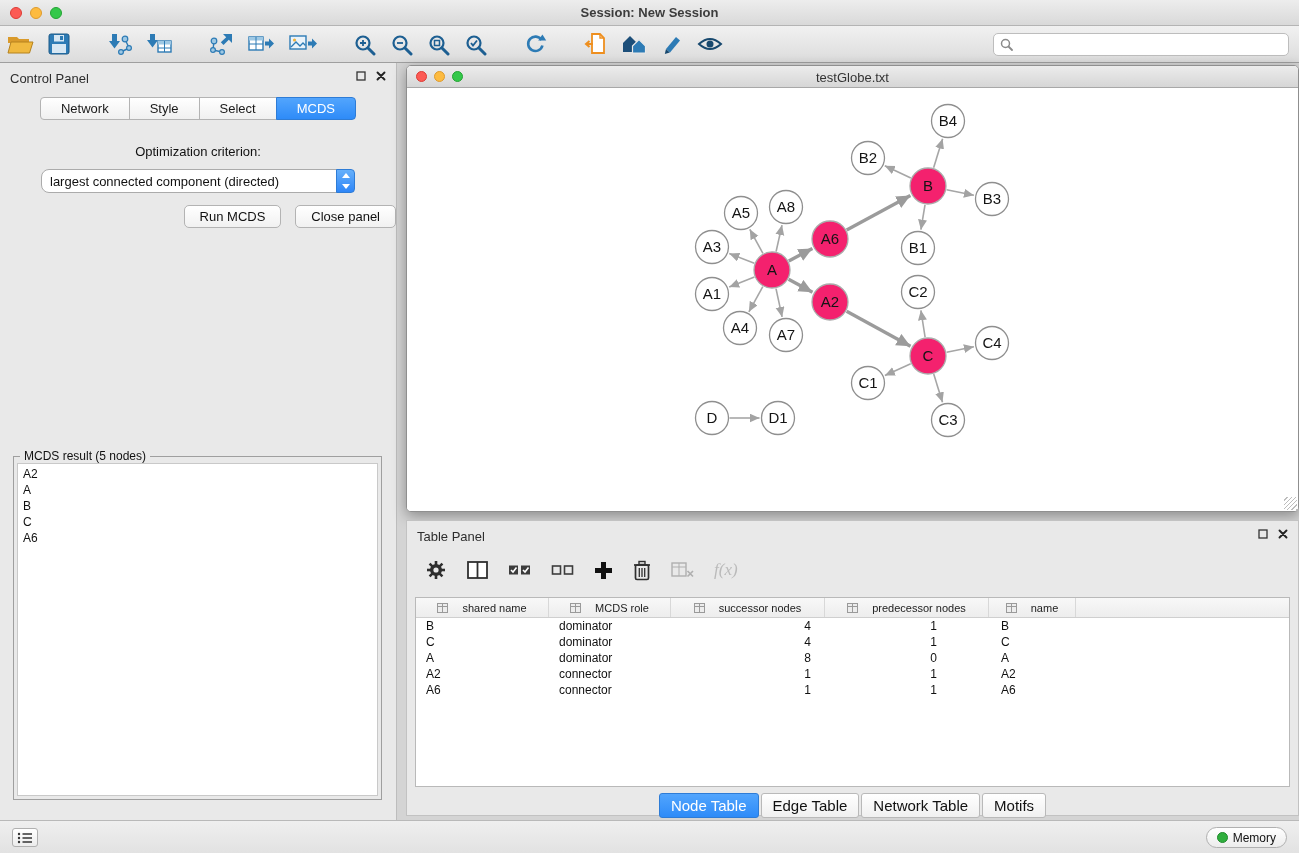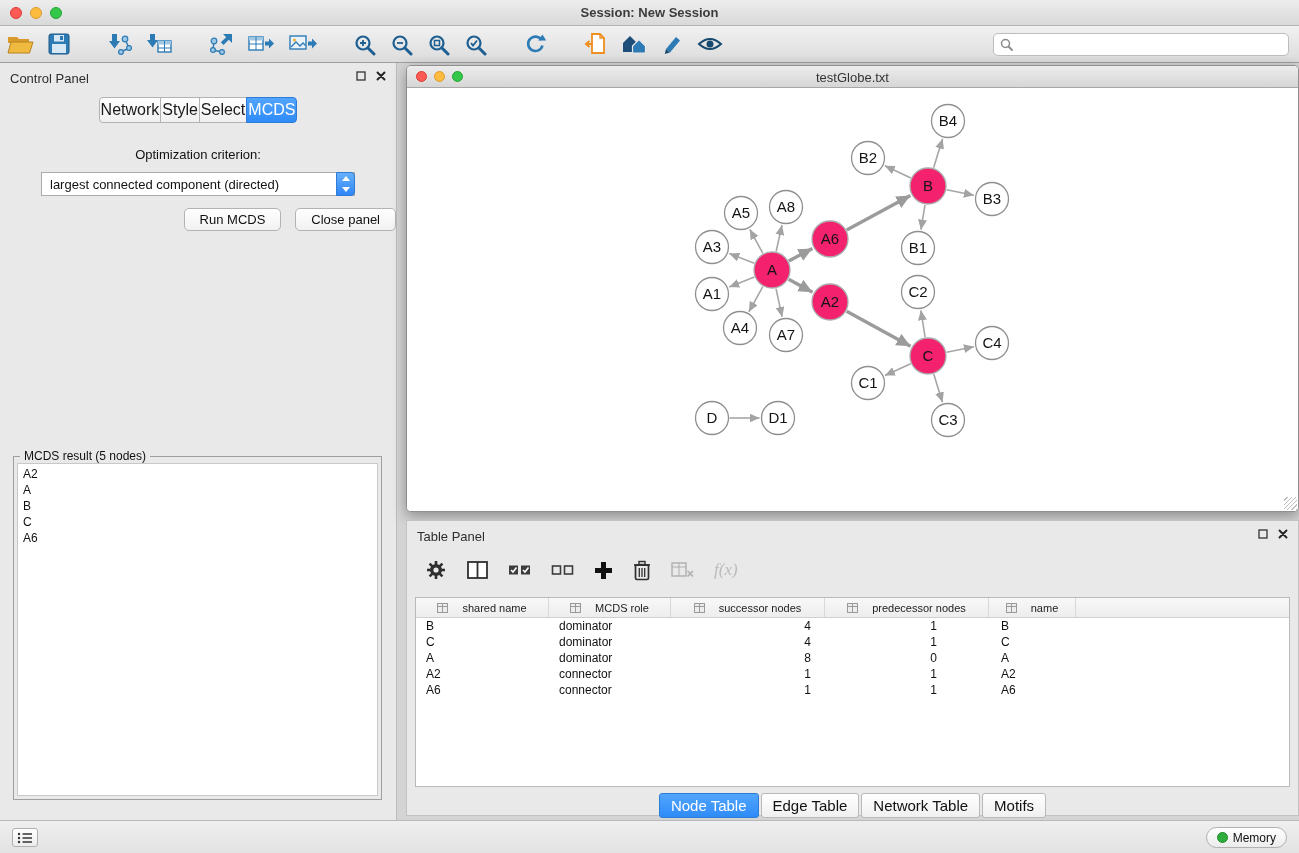--- a/index.html
+++ b/index.html
@@ -27,26 +27,26 @@
   
   .desktop{position:absolute;left:0;top:63px;width:1299px;height:757px;background:#d4d4d4;}
 
   
   .control-panel{position:absolute;left:0;top:0;width:397px;height:757px;background:#e9e9e9;border-right:1px solid #bdbdbd;box-sizing:border-box;}
   .panel-header{position:relative;height:28px;}
   .ph-title{position:absolute;left:10px;top:8px;font-size:13px;color:#2e2e2e;}
   .ph-icons{position:absolute;right:10px;top:8px;display:flex;gap:10px;align-items:center;}
   .ph-icon{display:flex;}
   .cp-tabs{display:flex;justify-content:center;margin-top:6px;}
-  .cp-tab{font-size:16px;color:#1a1a1a;background:linear-gradient(#ffffff,#f0f0f0);border:1px solid #b3b3b3;padding:3px 1px;margin-left:-1px;cursor:default;}
+  .cp-tab{font-size:13px;color:#1a1a1a;background:linear-gradient(#ffffff,#f0f0f0);border:1px solid #b3b3b3;padding:3px 20px;margin-left:-1px;cursor:default;}
   .cp-tab:first-child{border-radius:4px 0 0 4px;margin-left:0;}
   .cp-tab:last-child{border-radius:0 4px 4px 0;}
   .cp-tab.active{background:linear-gradient(#52a5fd,#2e8bf8);border-color:#2e7cd6;color:#fff;}
   .opt-label{margin-top:24px;text-align:center;font-size:13px;color:#111;}
-  .combo{position:relative;width:314px;height:24px;margin:10px auto 0;background:#fff;border:1px solid #ababab;border-radius:0;box-sizing:border-box;}
+  .combo{position:relative;width:314px;height:24px;margin:10px auto 0;background:#fff;border:1px solid #ababab;border-radius:8px;box-sizing:border-box;}
   .combo-value{position:absolute;left:8px;top:4px;font-size:13px;color:#111;white-space:nowrap;}
   .stepper{position:absolute;right:-1px;top:-1px;width:19px;height:24px;background:linear-gradient(#66b0fb,#2f86f7);border-radius:0 4px 4px 0;border:1px solid #2e7cd6;box-sizing:border-box;}
   .stepper .up,.stepper .dn{position:absolute;left:4.5px;width:0;height:0;border-left:4px solid transparent;border-right:4px solid transparent;}
   .stepper .up{top:3px;border-bottom:5px solid #fff;}
   .stepper .dn{bottom:3px;border-top:5px solid #fff;}
   .cp-buttons{display:flex;justify-content:flex-end;gap:14px;margin-top:12px;}
   .mac-btn{font-family:"Liberation Sans",sans-serif;font-size:13px;color:#111;background:linear-gradient(#ffffff,#f1f1f1);border:1px solid #b3b3b3;border-radius:5px;padding:3px 15px;cursor:default;}
   .result-group{position:absolute;left:13px;top:393px;width:369px;height:344px;border:1px solid #9f9f9f;box-sizing:border-box;}
   .result-legend{position:absolute;left:6px;top:-8px;background:#e9e9e9;padding:0 4px;font-size:12px;color:#111;}
   .result-list{position:absolute;left:3px;right:3px;top:6px;bottom:3px;background:#fff;border:1px solid #c9c9c9;overflow:auto;padding-top:2px;}

